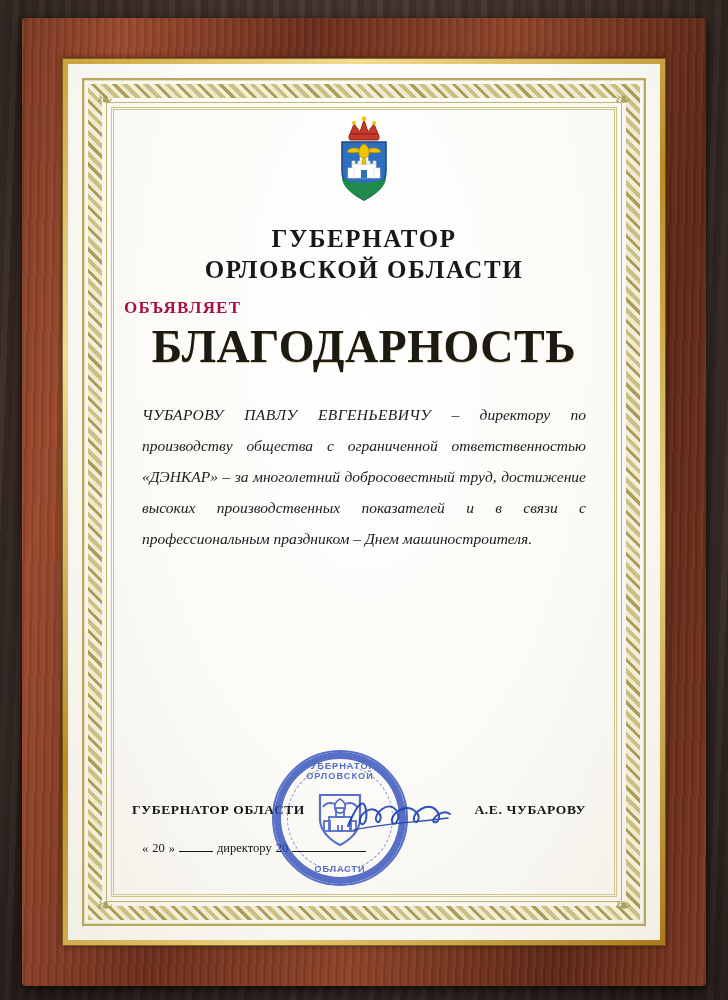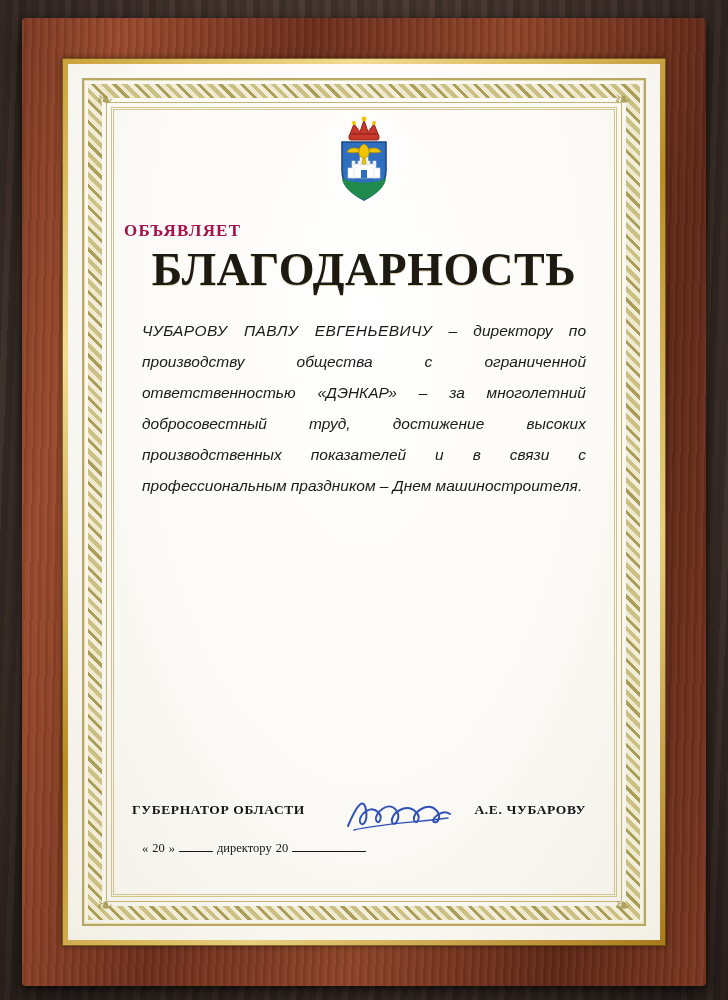--- a/index.html
+++ b/index.html
@@ -158,22 +158,22 @@
     text-align: center;
     font-family: "Liberation Serif", serif;
     font-weight: bold;
     font-size: 46px;
     letter-spacing: 0.5px;
     color: #1d1a12;
     text-shadow: 0 1px 0 rgba(190,170,110,0.55);
   }
 
   .body-text {
-    margin: 19px 18px 0 18px;
-    font-family: Liberation Sans, sans-serif;
+    margin: 26px 18px 0 18px;
+    font-family: Liberation Serif, serif;
     font-style: italic;
     font-size: 15.5px;
     line-height: 2.0;
     color: #1a1a1a;
     text-align: justify;
   }
   .body-text .recipient {
     font-variant: small-caps;
     font-style: italic;
     letter-spacing: .4px;
@@ -316,20 +316,24 @@
 
             <g fill="#f2c400" stroke="#b08e00" stroke-width="0.7">
               <path d="M48 32 C44 34 42 38 43 42 C44 45 46 46 48 46 C50 46 52 45 53 42 C54 38 52 34 48 32 Z"></path>
               <path d="M43 37 C38 35 33 36 31 40 C35 41 39 41 43 40 Z"></path>
               <path d="M53 37 C58 35 63 36 65 40 C61 41 57 41 53 40 Z"></path>
               <path d="M47 46 L46 52 L50 52 L49 46 Z"></path>
             </g>
           </svg>
         </div>
 
+        <div class="gov-title">
+          <div>ГУБЕРНАТОР</div>
+          <div>ОРЛОВСКОЙ ОБЛАСТИ</div>
+        </div>
 
         <div class="announce">ОБЪЯВЛЯЕТ</div>
 
         <div class="award">БЛАГОДАРНОСТЬ</div>
 
         <div class="body-text">
           <span class="recipient">ЧУБАРОВУ ПАВЛУ ЕВГЕНЬЕВИЧУ</span><span> – директору по производству общества с ограниченной ответственностью «ДЭНКАР» – за многолетний добросовестный труд, достижение высоких производственных показателей и в связи с профессиональным праздником – Днем машиностроителя.</span>
         </div>
 
         <div class="sign-row">
@@ -340,20 +344,41 @@
         <div class="date-row">
           <span>«</span>
           <span>20</span>
           <span>»</span>
           <span class="rule"></span>
           <span>директору</span>
           <span>20</span>
           <span class="rule wide"></span>
         </div>
 
+        <div class="stamp">
+          <div class="stamp-text">
+            <div class="stamp-arc-top">ГУБЕРНАТОР ОРЛОВСКОЙ</div>
+            <div class="stamp-arc-bottom">ОБЛАСТИ</div>
+          </div>
+          <div class="stamp-emblem">
+            <svg width="52" height="62" viewBox="0 0 52 62" aria-hidden="true">
+              <path d="M6 10 H46 V34 C46 46 36 55 26 60 C16 55 6 46 6 34 Z" fill="none" stroke="#2a49b8" stroke-width="2.2"></path>
+              <g stroke="#2a49b8" stroke-width="1.8" fill="none">
+                <rect x="15" y="32" width="22" height="14"></rect>
+                <rect x="10" y="36" width="6" height="10"></rect>
+                <rect x="36" y="36" width="6" height="10"></rect>
+                <rect x="22" y="23" width="8" height="9"></rect>
+                <path d="M24 40 v6 h4 v-6"></path>
+                <path d="M26 14 c-4 2 -6 6 -5 10 c1 3 3 4 5 4 c2 0 4 -1 5 -4 c1 -4 -1 -8 -5 -10 z"></path>
+                <path d="M21 19 c-5 -2 -10 -1 -12 3"></path>
+                <path d="M31 19 c5 -2 10 -1 12 3"></path>
+              </g>
+            </svg>
+          </div>
+        </div>
 
         <div class="signature-ink">
           <svg width="110" height="44" viewBox="0 0 110 44" aria-hidden="true">
             <path d="M4 34 C14 10 20 6 22 18 C24 30 18 36 16 30 C14 24 26 12 34 20
                      C40 26 34 34 32 28 C30 22 44 8 52 18 C58 26 50 36 48 30
                      C46 22 62 10 72 20 C78 26 72 34 70 28 C68 20 84 10 92 18
                      C98 24 94 32 90 30 C86 28 98 16 106 22" fill="none" stroke="#1b3fb0" stroke-width="2" stroke-linecap="round"></path>
             <path d="M10 38 C34 32 76 30 104 26" fill="none" stroke="#1b3fb0" stroke-width="1.4" stroke-linecap="round"></path>
           </svg>
         </div>

